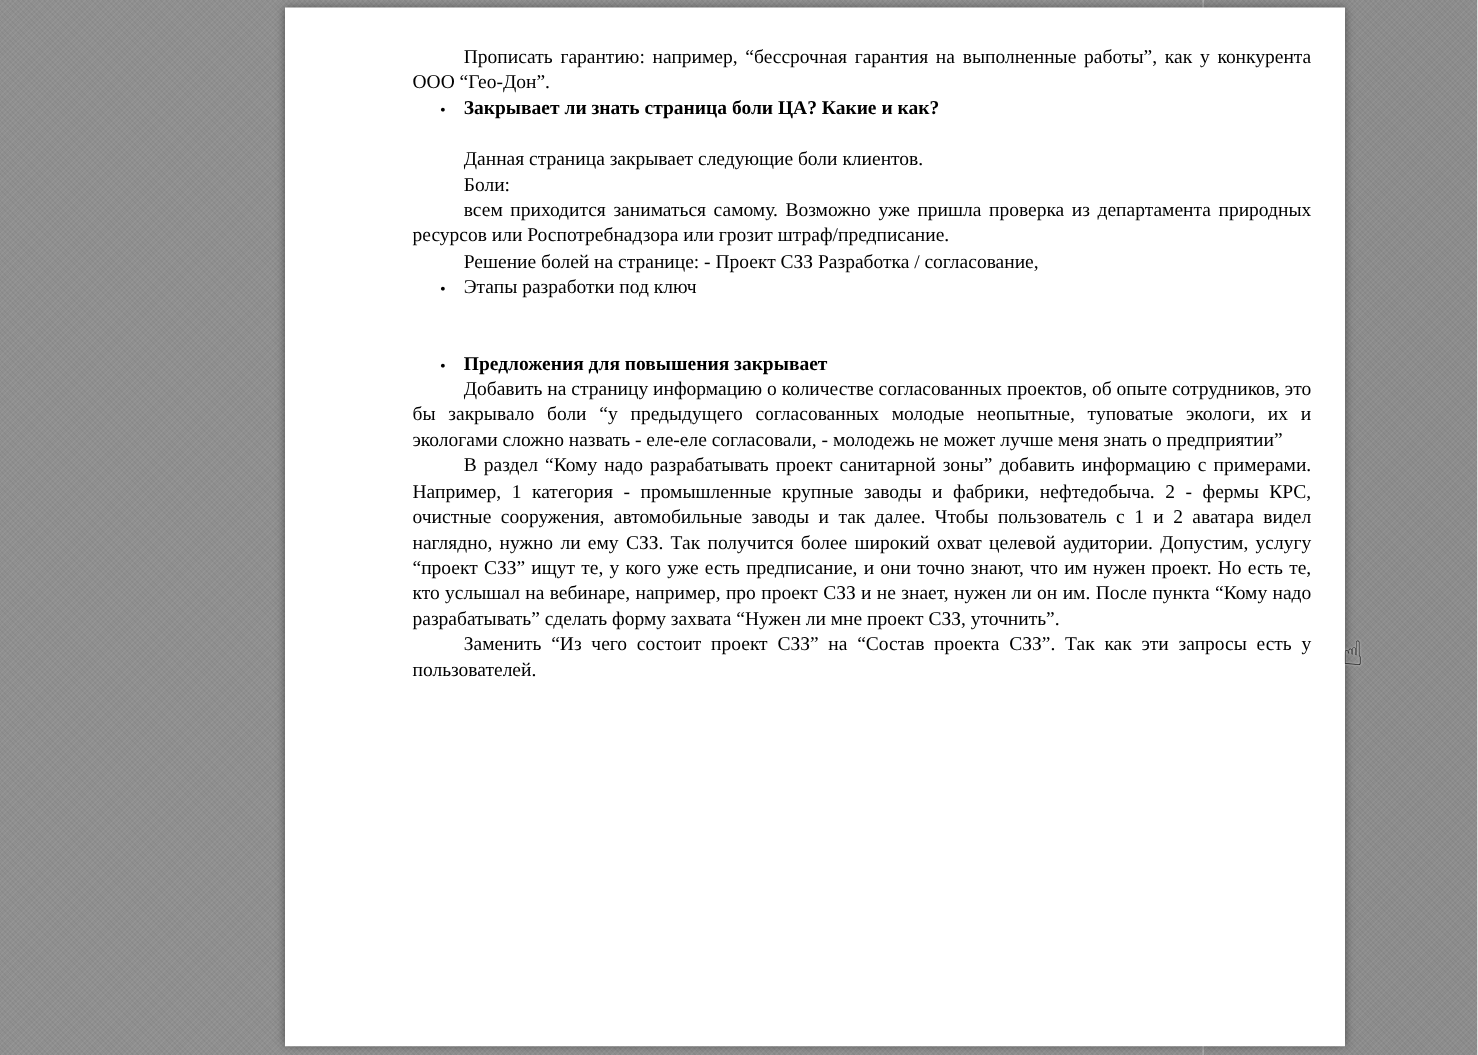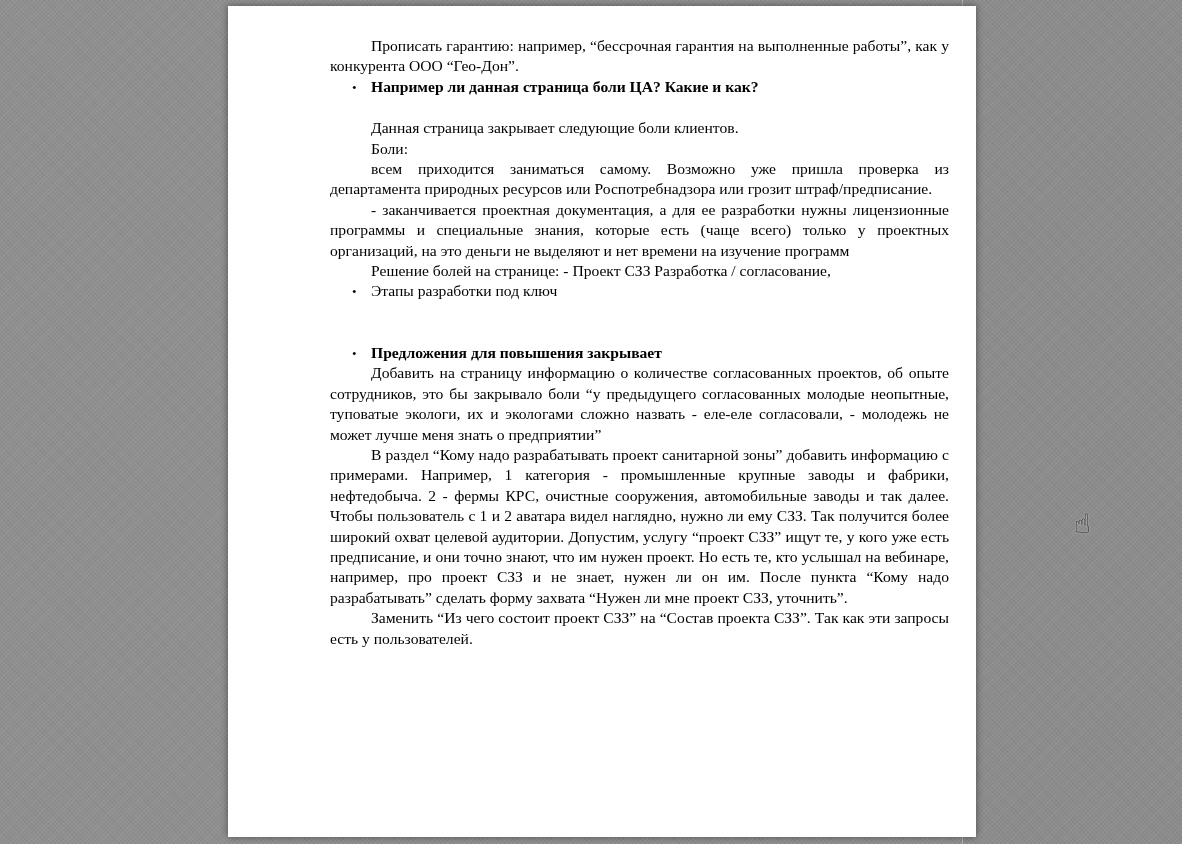--- a/index.html
+++ b/index.html
@@ -25,21 +25,21 @@
     top: 0;
     width: 220px;
     height: 844px;
     border-left: 1px solid rgba(255,255,255,0.35);
     background: rgba(0,0,0,0.02);
   }
   .page {
     position: absolute;
     left: 228px;
     top: 6px;
-    width: 748px;
+    width: 848px;
     height: 831px;
     background: #ffffff;
     box-shadow: 0 0 7px rgba(0,0,0,0.45);
     box-sizing: border-box;
     padding: 30px 27px 0 102px;
   }
   .doc-text {
     font-size: 15.6px;
     line-height: 20.4px;
     color: #000;
@@ -82,31 +82,30 @@
 
   <div class="right-band"></div>
 
   <div class="page">
     <div class="doc-text">
 
       <p class="p">Прописать гарантию: например, “бессрочная гарантия на выполненные работы”, как у конкурента ООО “Гео-Дон”.</p>
 
       <div class="bullet-row">
         <span class="marker">•</span>
-        <span class="bold">Например ли данная страница боли ЦА? Какие и как?</span>
+        <span class="bold">Закрывает ли знать страница боли ЦА? Какие и как?</span>
       </div>
 
       <p class="p mt1">Данная страница закрывает следующие боли клиентов.</p>
 
       <p class="p">Боли:</p>
 
 
       <p class="p">всем приходится заниматься самому. Возможно уже пришла проверка из департамента природных ресурсов или Роспотребнадзора или грозит штраф/предписание.</p>
 
-      <p class="p">- заканчивается проектная документация, а для ее разработки нужны лицензионные программы и специальные знания, которые есть (чаще всего) только у проектных организаций, на это деньги не выделяют и нет времени на изучение программ</p>
 
       <p class="p">Решение болей на странице: - Проект СЗЗ Разработка / согласование,</p>
 
       <div class="bullet-row">
         <span class="marker">•</span>
         <span>Этапы разработки под ключ</span>
       </div>
 
       <div class="bullet-row mt2">
         <span class="marker">•</span>

